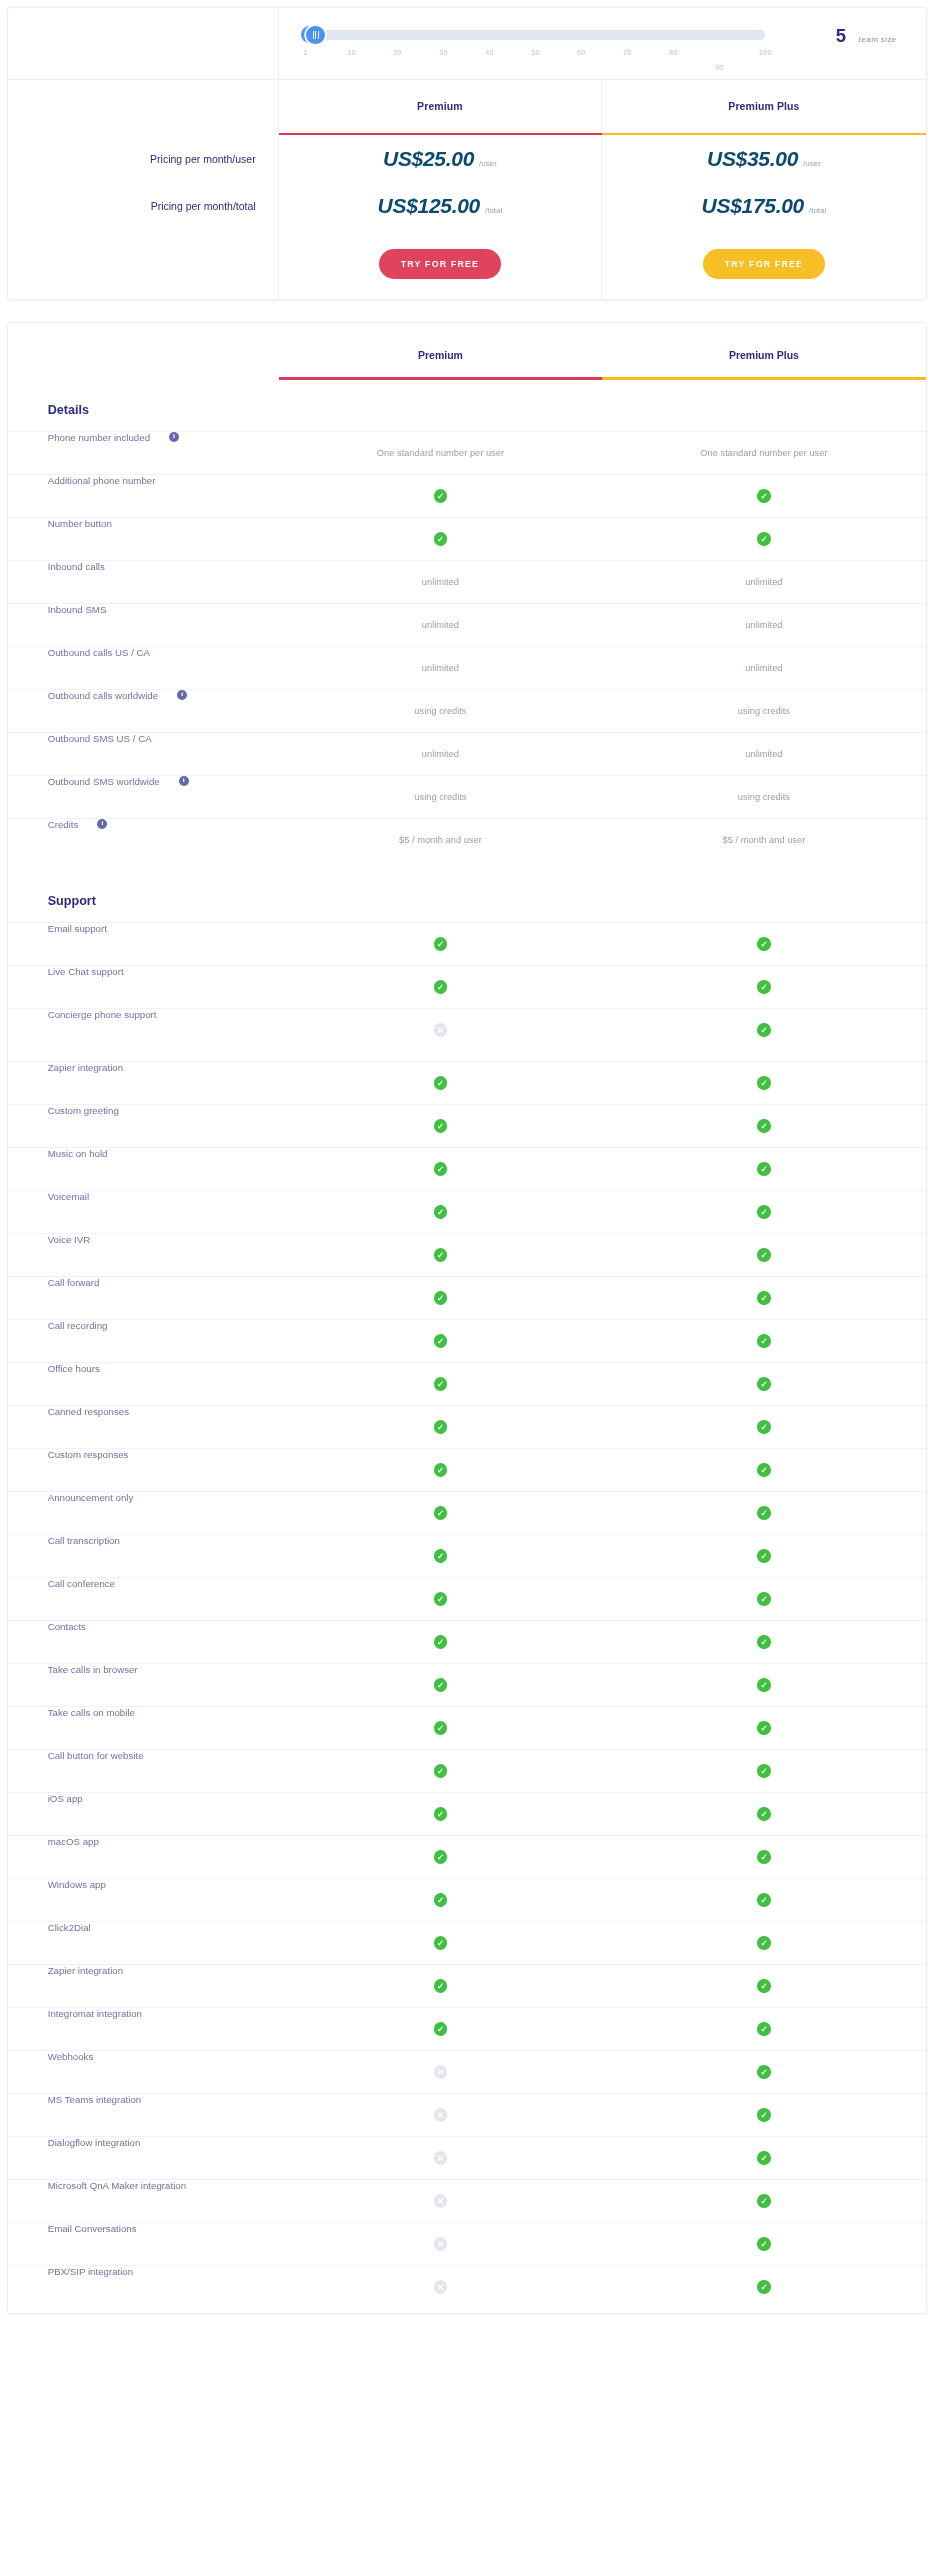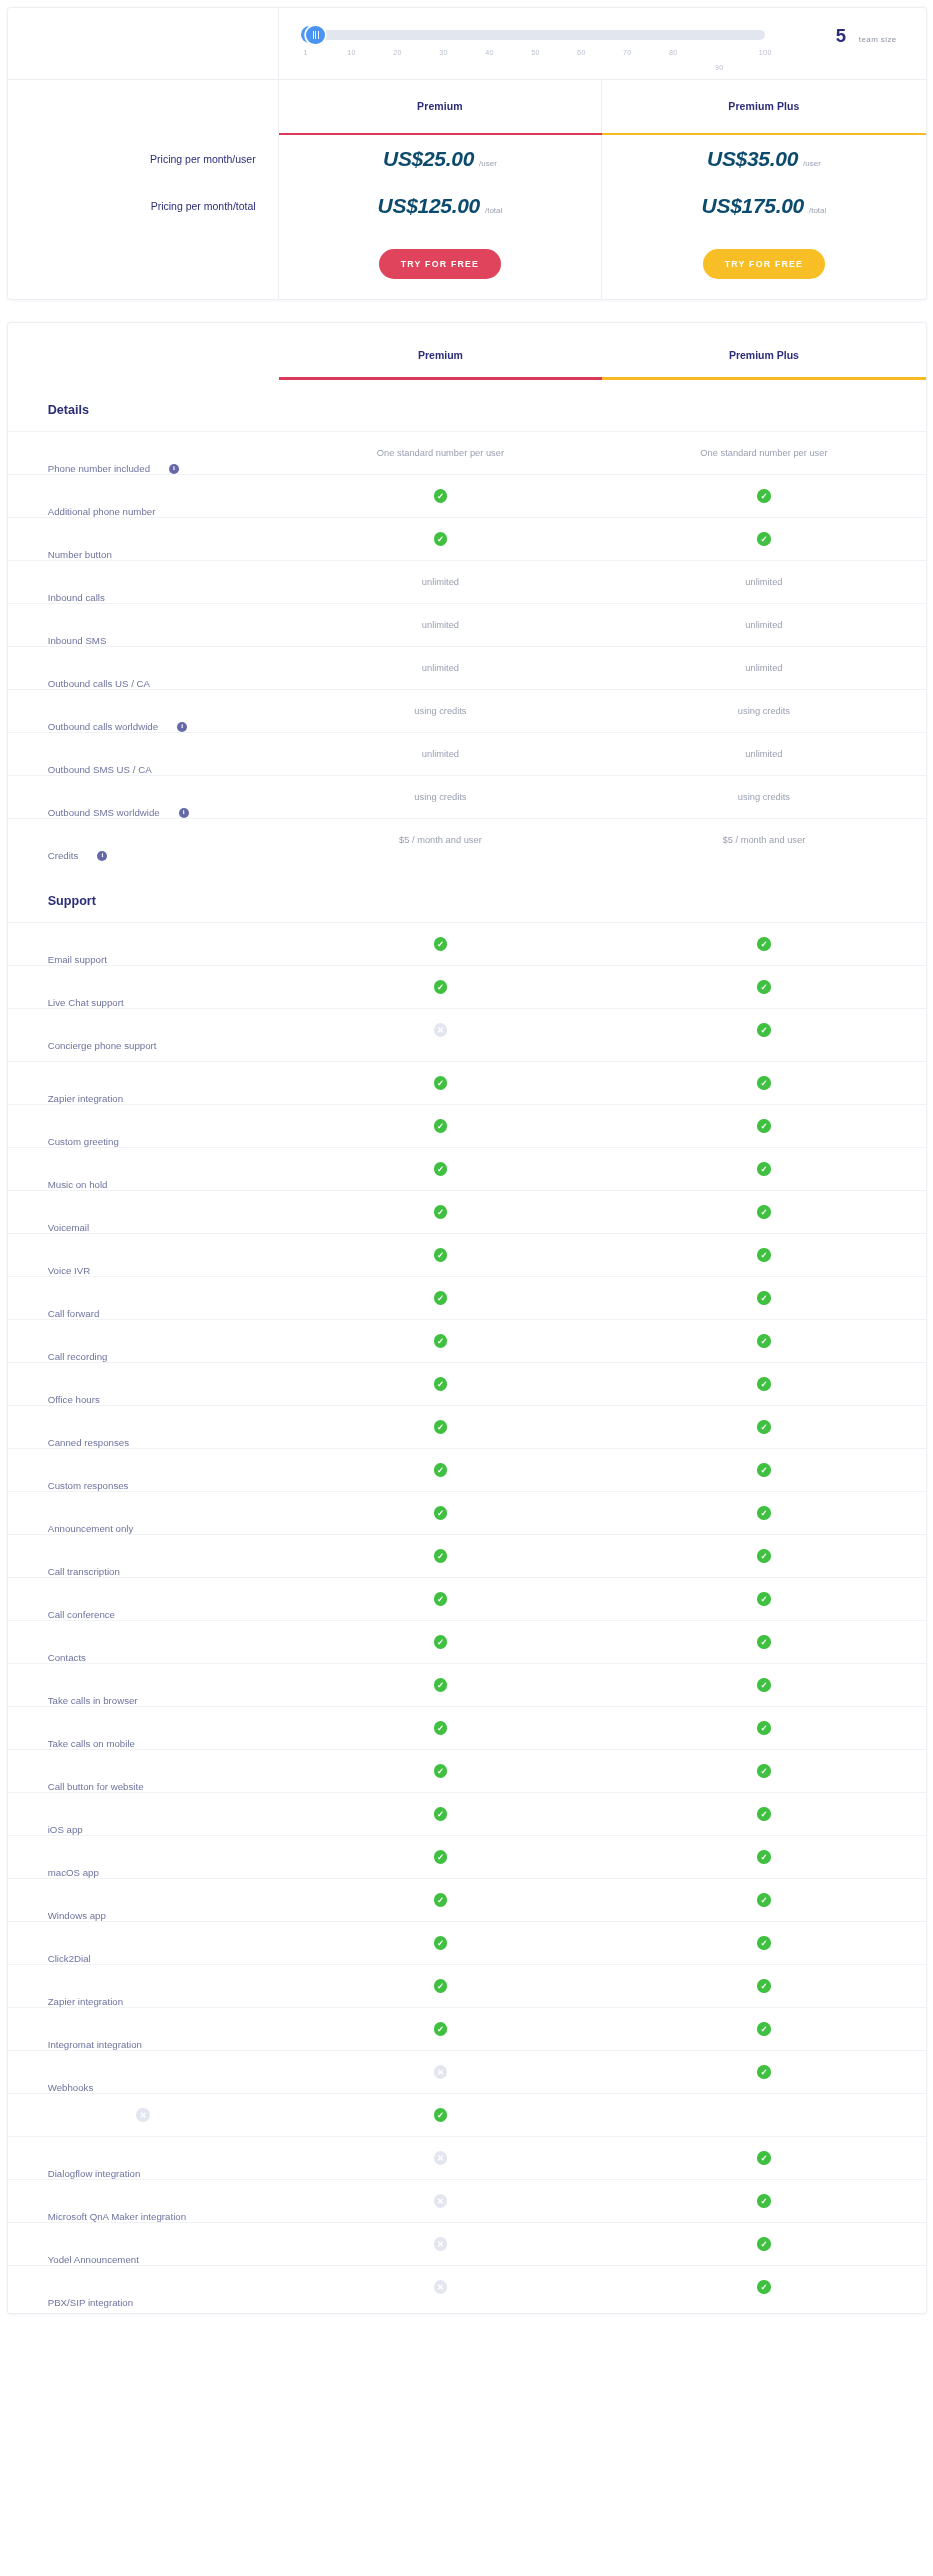--- a/index.html
+++ b/index.html
@@ -250,21 +250,21 @@
   .feat-row {
     display: grid;
     grid-template-columns: 271px 1fr 1fr;
     height: 43px;
     border-top: 0.8px solid #f1f2f6;
   }
   .feat-row:first-of-type { border-top: 0.8px solid #f1f2f6; }
 
   .feat-name {
     display: flex;
-    align-items: flex-end;
+    align-items: flex-start;
     gap: 19px;
     padding-left: 40px;
     font-size: 9.7px;
     color: #6e74a0;
   }
 
   .feat-val {
     display: flex;
     align-items: center;
     justify-content: center;
@@ -823,20 +823,23 @@
             <span>Webhooks</span>
           </div>
           <div class="feat-val">
             <span class="mark no">✕</span>
           </div>
           <div class="feat-val">
             <span class="mark yes">✓</span>
           </div>
         </div>
         <div class="feat-row">
+          <div class="feat-name">
+            <span>MS Teams integration</span>
+          </div>
           <div class="feat-val">
             <span class="mark no">✕</span>
           </div>
           <div class="feat-val">
             <span class="mark yes">✓</span>
           </div>
         </div>
         <div class="feat-row">
           <div class="feat-name">
             <span>Dialogflow integration</span>
@@ -854,21 +857,21 @@
           </div>
           <div class="feat-val">
             <span class="mark no">✕</span>
           </div>
           <div class="feat-val">
             <span class="mark yes">✓</span>
           </div>
         </div>
         <div class="feat-row">
           <div class="feat-name">
-            <span>Yodel Announcement</span>
+            <span>Email Conversations</span>
           </div>
           <div class="feat-val">
             <span class="mark no">✕</span>
           </div>
           <div class="feat-val">
             <span class="mark yes">✓</span>
           </div>
         </div>
         <div class="feat-row">
           <div class="feat-name">

